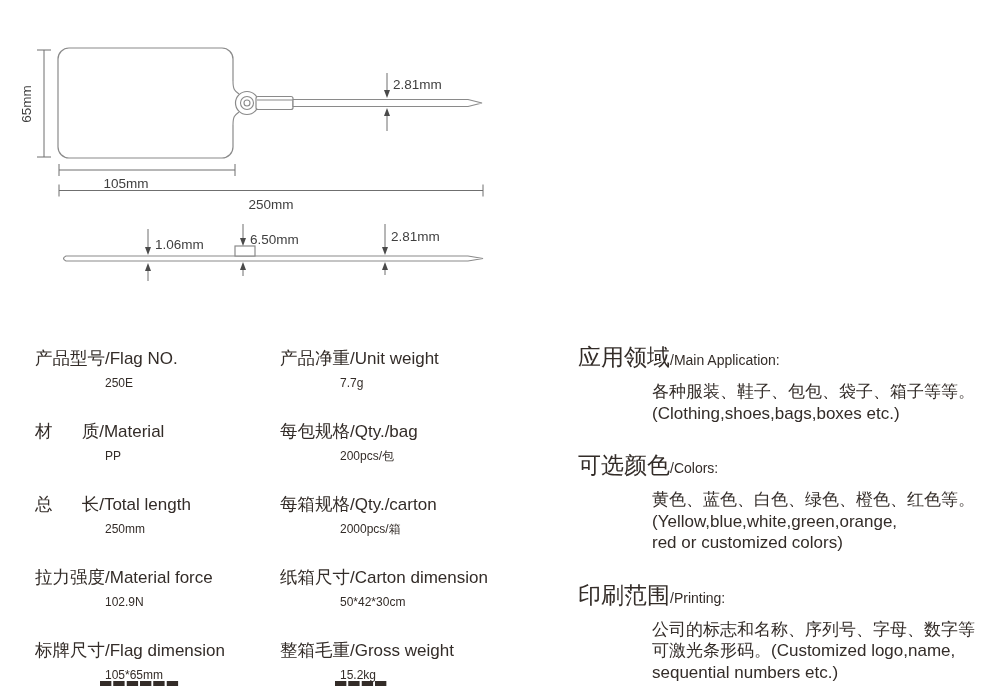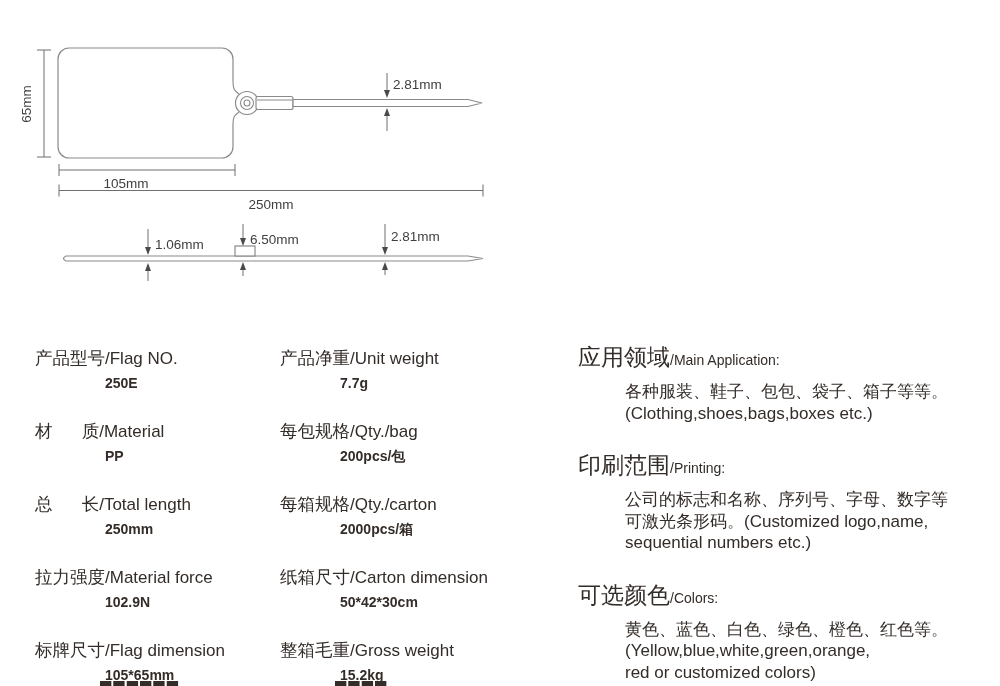--- a/index.html
+++ b/index.html
@@ -17,28 +17,28 @@
   .diagram text{fill:#3f3f3f;font-size:13.5px;font-family:"Liberation Sans","DejaVu Sans",sans-serif}
   
   .col{position:absolute}
   .col-left{left:35px;top:346px;width:245px}
   .col-mid{left:280px;top:346px;width:285px}
   .col-right{left:578px;top:342px;width:422px}
   .spec-item{margin-bottom:23px}
   .spec-label{font-size:17px;line-height:24px;white-space:pre}
   .spec-label .zh{font-weight:normal;font-size:17.5px}
   .spec-label .en{font-size:17px}
-  .spec-value{font-weight:bold;font-size:14px;line-height:25px;white-space:pre}
+  .spec-value{font-weight:normal;font-size:12px;line-height:25px;white-space:pre}
   .col-left .spec-value{margin-left:70px}
   .col-mid .spec-value{margin-left:60px}
   .info-item{margin-bottom:26px}
   .info-heading{line-height:30px;white-space:pre}
   .info-heading .zh{font-weight:normal;font-size:23px}
   .info-heading .en{font-size:14px}
-  .info-body{font-size:17px;line-height:21.5px;margin-left:47px;margin-top:6px;white-space:pre-line}
+  .info-body{font-size:17px;line-height:21.5px;margin-left:74px;margin-top:6px;white-space:pre-line}
   
   .cutoff{position:absolute;height:5px;overflow:hidden;font-weight:bold;
           font-size:16px;line-height:16px;letter-spacing:2px;color:#332c28}
   #cutoff-left{left:100px;top:681px;width:130px}
   #cutoff-mid{left:335px;top:681px;width:80px}
 </style>
 </head>
 <body>
 
 <svg class="diagram" width="1000" height="335" viewBox="0 0 1000 335">
@@ -161,27 +161,27 @@
   </div>
 </div>
 
 <div class="col col-right">
   <div class="info-item">
     <div class="info-heading"><span class="zh">应用领域</span><span class="en">/Main Application:</span></div>
     <div class="info-body">各种服装、鞋子、包包、袋子、箱子等等。
 (Clothing,shoes,bags,boxes etc.)</div>
   </div>
   <div class="info-item">
+    <div class="info-heading"><span class="zh">可选颜色</span><span class="en">/Colors:</span></div>
+    <div class="info-body">黄色、蓝色、白色、绿色、橙色、红色等。
+(Yellow,blue,white,green,orange,
+red or customized colors)</div>
+  </div>
+  <div class="info-item">
     <div class="info-heading"><span class="zh">印刷范围</span><span class="en">/Printing:</span></div>
     <div class="info-body">公司的标志和名称、序列号、字母、数字等
 可激光条形码。(Customized logo,name,
 sequential numbers etc.)</div>
-  </div>
-  <div class="info-item">
-    <div class="info-heading"><span class="zh">可选颜色</span><span class="en">/Colors:</span></div>
-    <div class="info-body">黄色、蓝色、白色、绿色、橙色、红色等。
-(Yellow,blue,white,green,orange,
-red or customized colors)</div>
   </div>
 </div>
 
 <div id="cutoff-left" class="cutoff">▀▀▀▀▀▀</div>
 <div id="cutoff-mid" class="cutoff">▀▀▀▀</div>
 
 </body></html>

